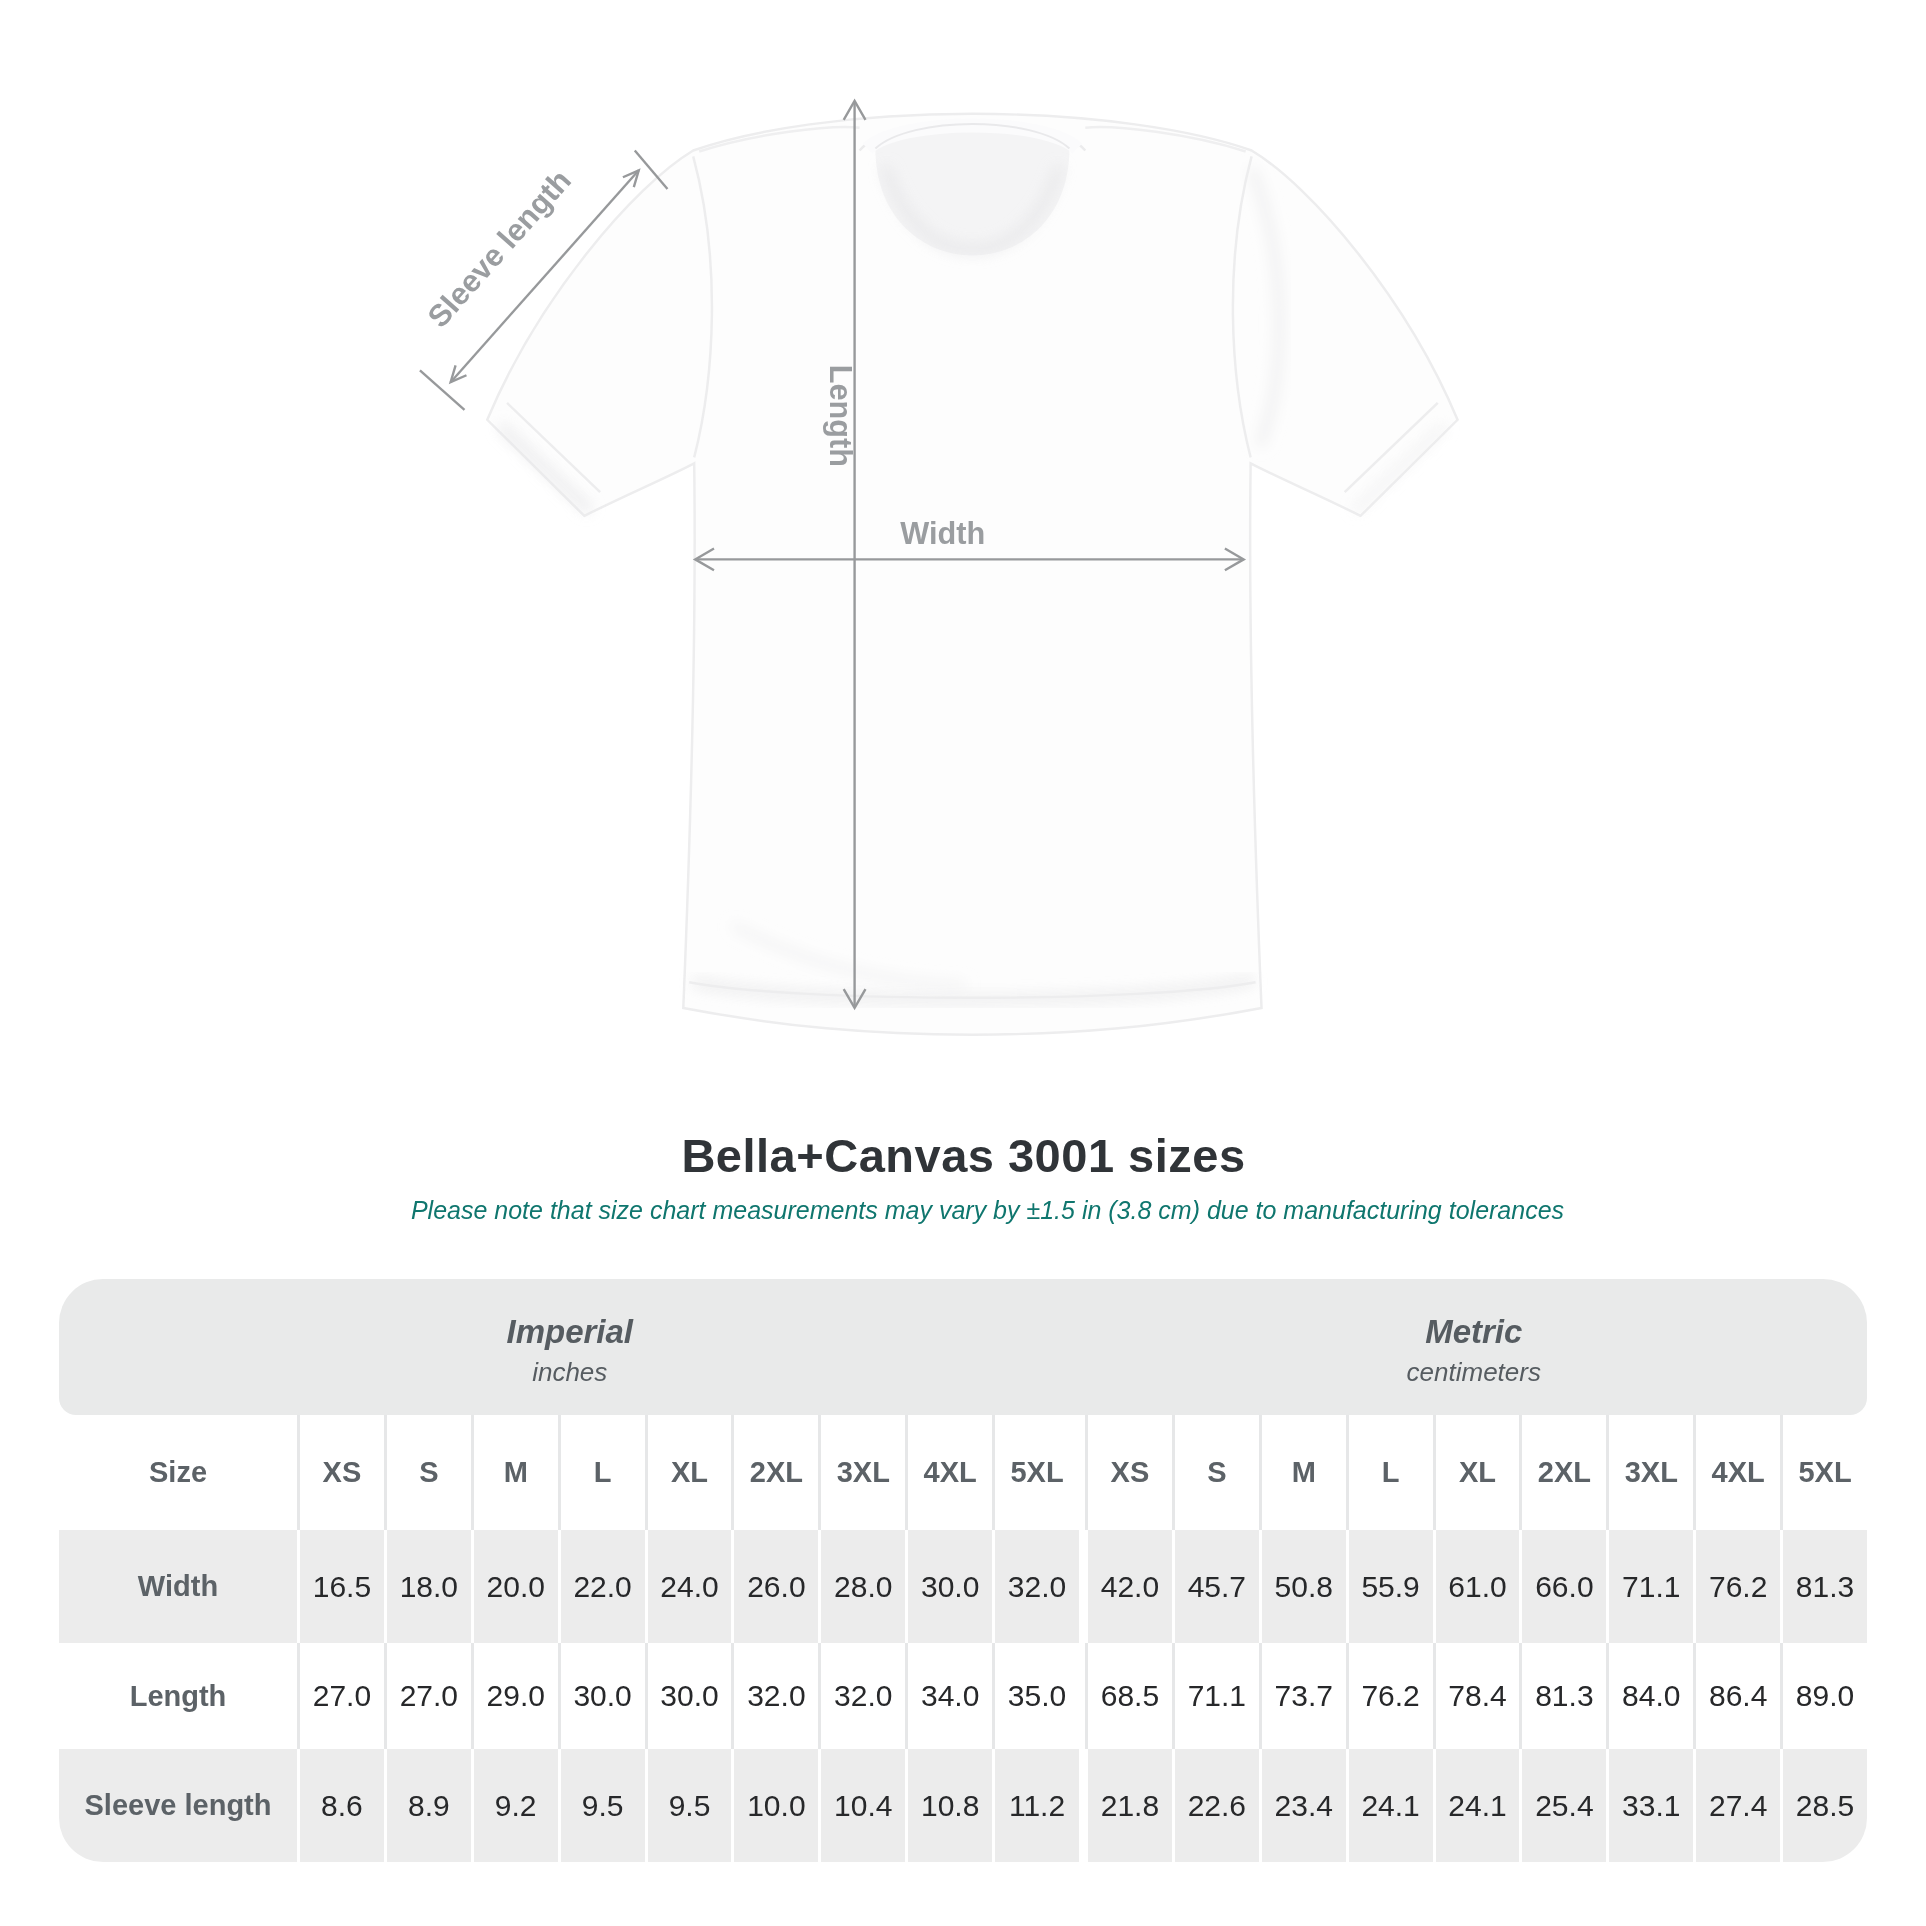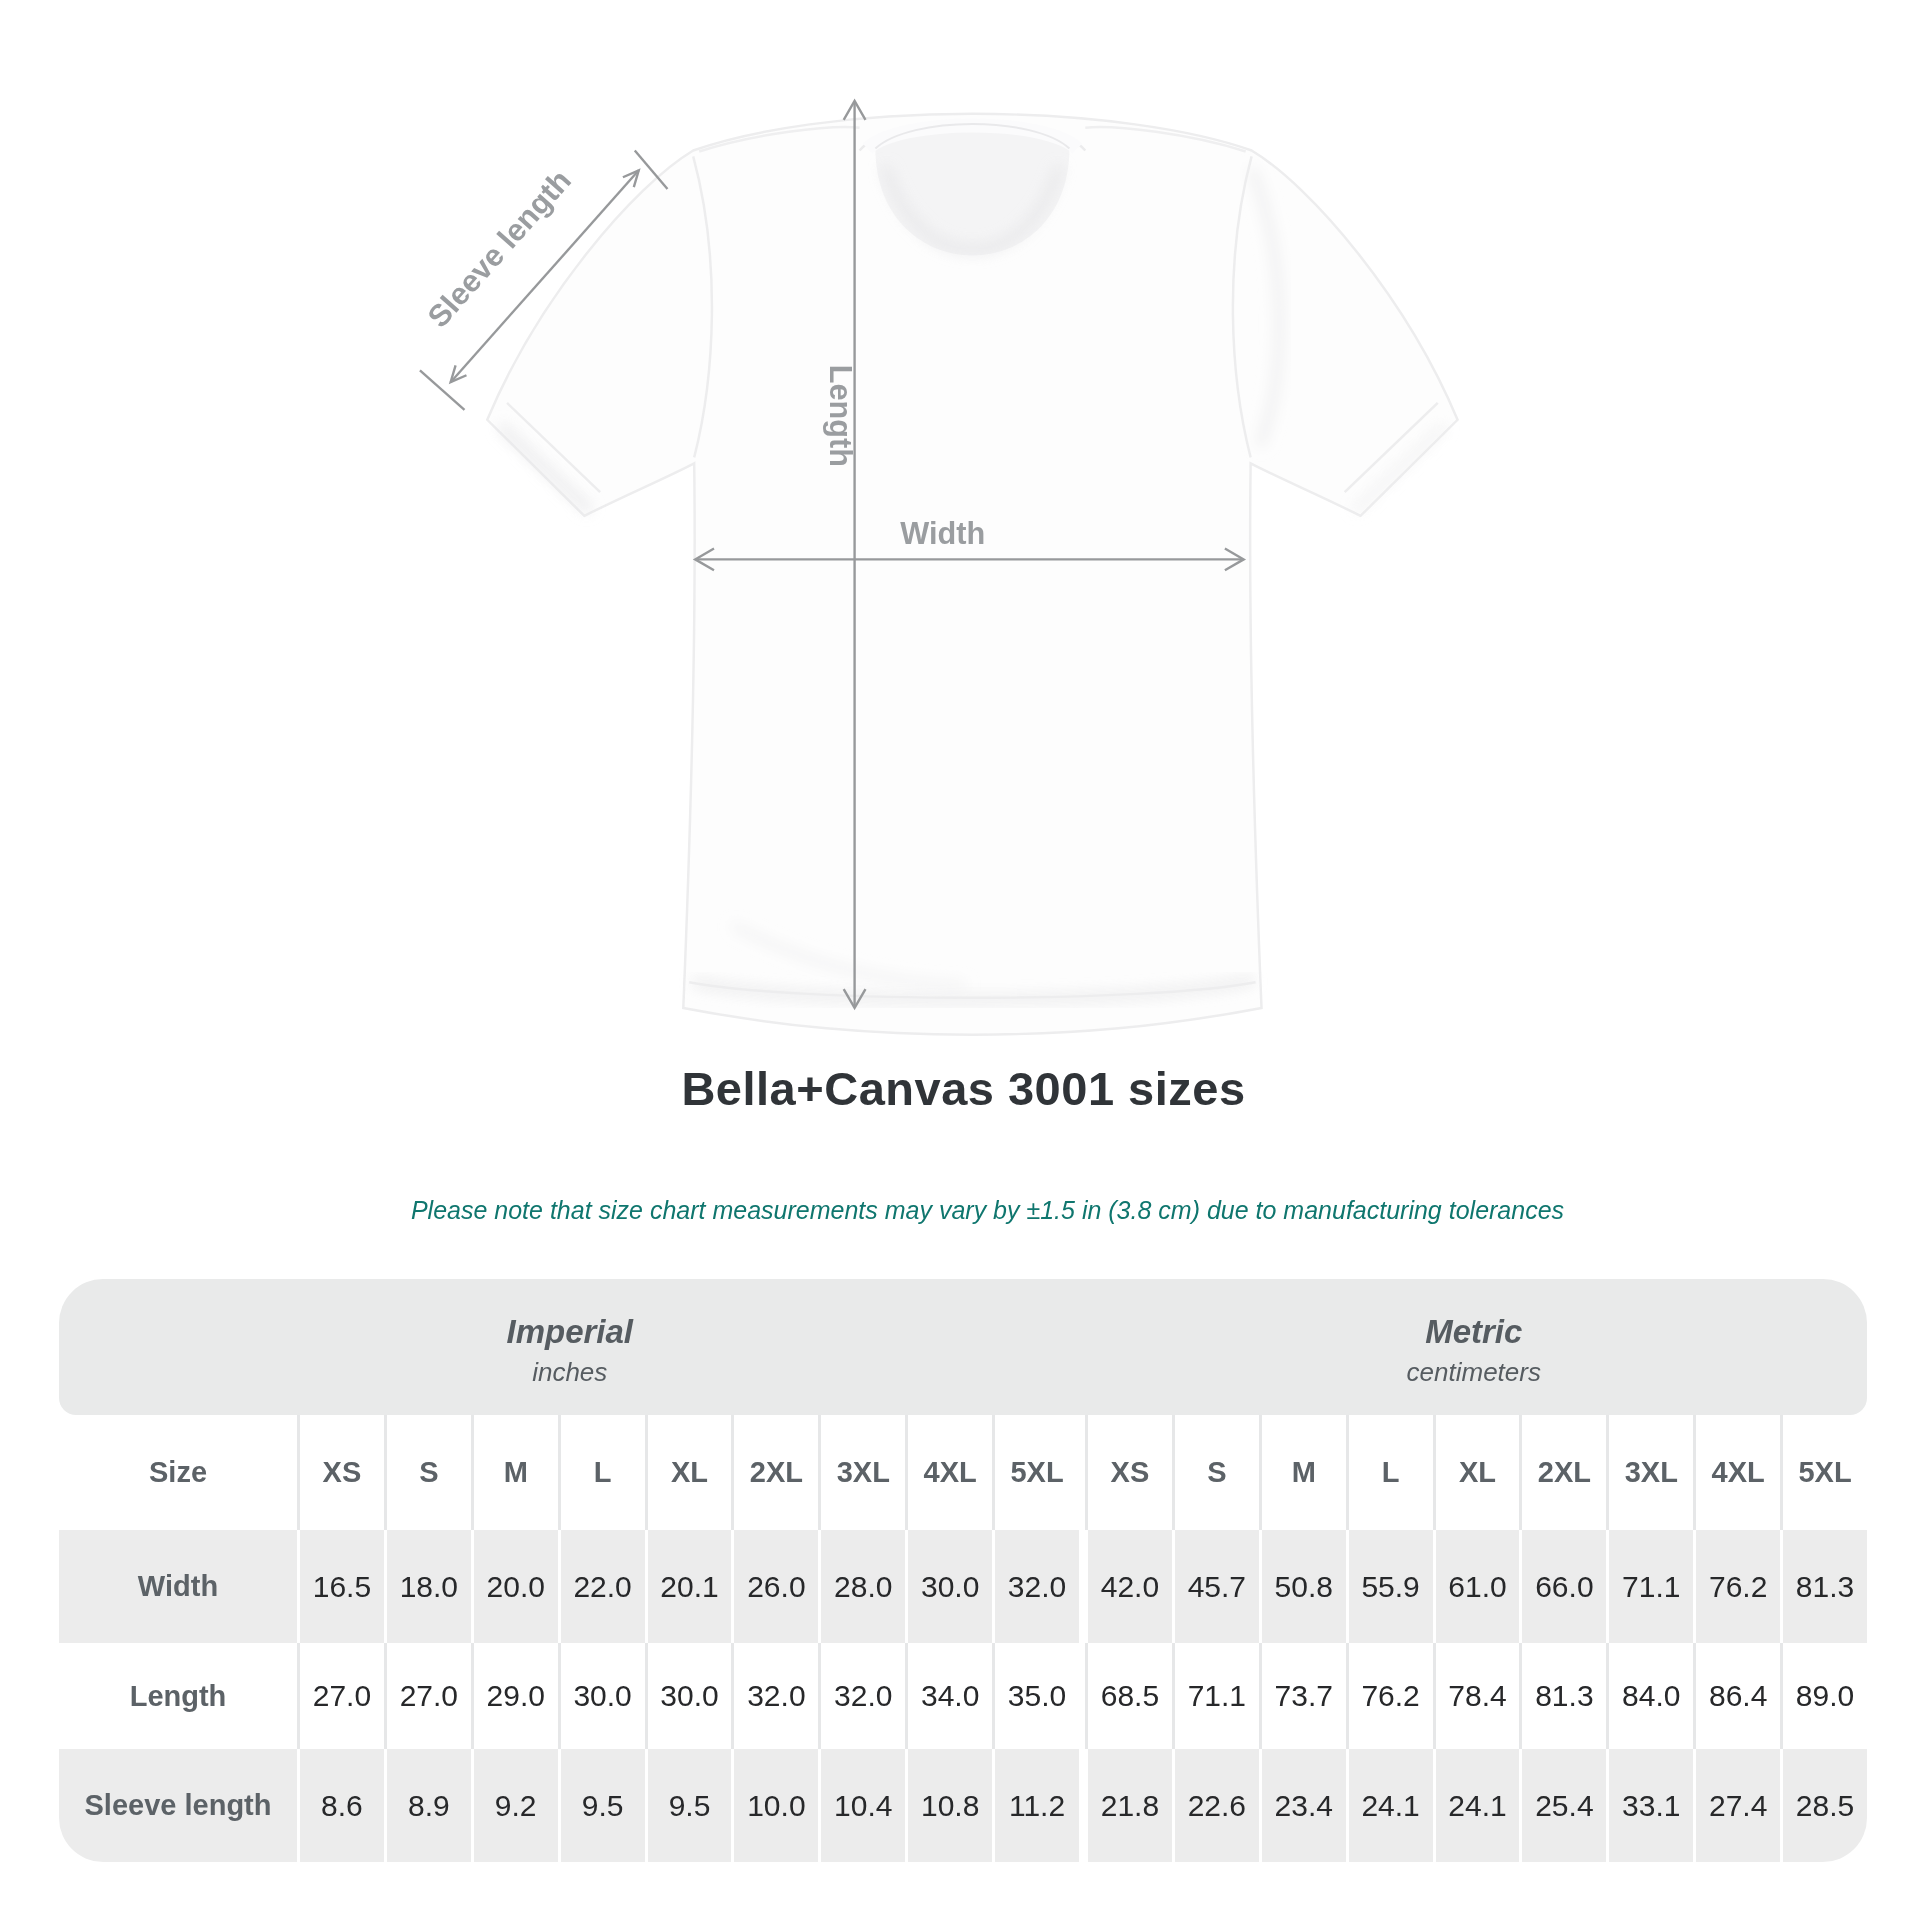--- a/index.html
+++ b/index.html
@@ -3,21 +3,21 @@
 <meta charset="utf-8">
 <style>
   html,body{margin:0;padding:0;background:#ffffff;}
   body{font-family:"Liberation Sans","DejaVu Sans",sans-serif;}
   .stage{position:relative;width:1927px;height:1927px;background:#ffffff;overflow:hidden;}
 
   
   .diagram{position:absolute;left:0;top:0;width:1927px;height:1099px;}
 
   
-  .page-title{position:absolute;left:0;top:1061px;width:1927px;text-align:center;
+  .page-title{position:absolute;left:0;top:1128px;width:1927px;text-align:center;
     font-size:47px;font-weight:bold;color:#303438;letter-spacing:0.5px;}
   .page-subtitle{position:absolute;left:0;top:1196px;width:1927px;text-align:center;
     font-style:italic;font-size:25px;color:#0f766e;padding-left:24px;}
 
   
   .size-table{position:absolute;left:59px;top:1279px;width:1808px;border-radius:44px;overflow:hidden;}
   .unit-band{display:flex;background:#e9eaea;height:136px;border-radius:17px;}
   .band-sect{display:flex;flex-direction:column;align-items:center;justify-content:center;gap:6px;padding-top:6px;}
   .band-left{width:56.5%;}
   .band-right{flex:1;}
@@ -156,21 +156,21 @@
         <div class="cell">4XL</div>
         <div class="cell">5XL</div>
       </div>
 
     <div class="trow row-gray">
         <div class="cell lbl">Width</div>
         <div class="cell">16.5</div>
         <div class="cell">18.0</div>
         <div class="cell">20.0</div>
         <div class="cell">22.0</div>
-        <div class="cell">20.1</div>
+        <div class="cell">24.0</div>
         <div class="cell">26.0</div>
         <div class="cell">28.0</div>
         <div class="cell">30.0</div>
         <div class="cell">32.0</div>
         <div class="cell divider"></div>
         <div class="cell">42.0</div>
         <div class="cell">45.7</div>
         <div class="cell">50.8</div>
         <div class="cell">55.9</div>
         <div class="cell">61.0</div>

